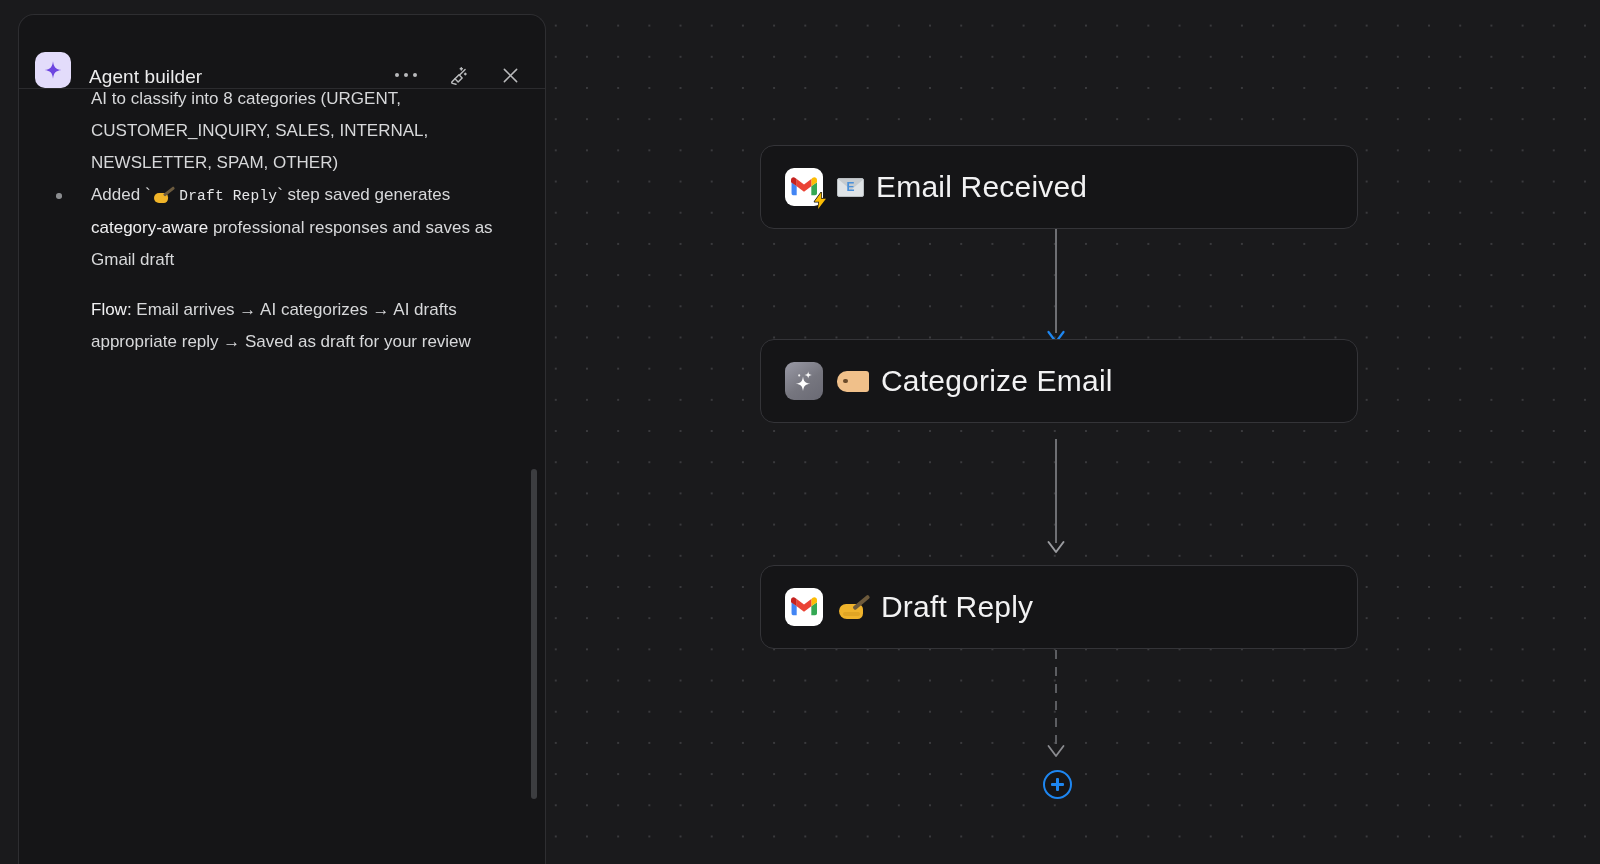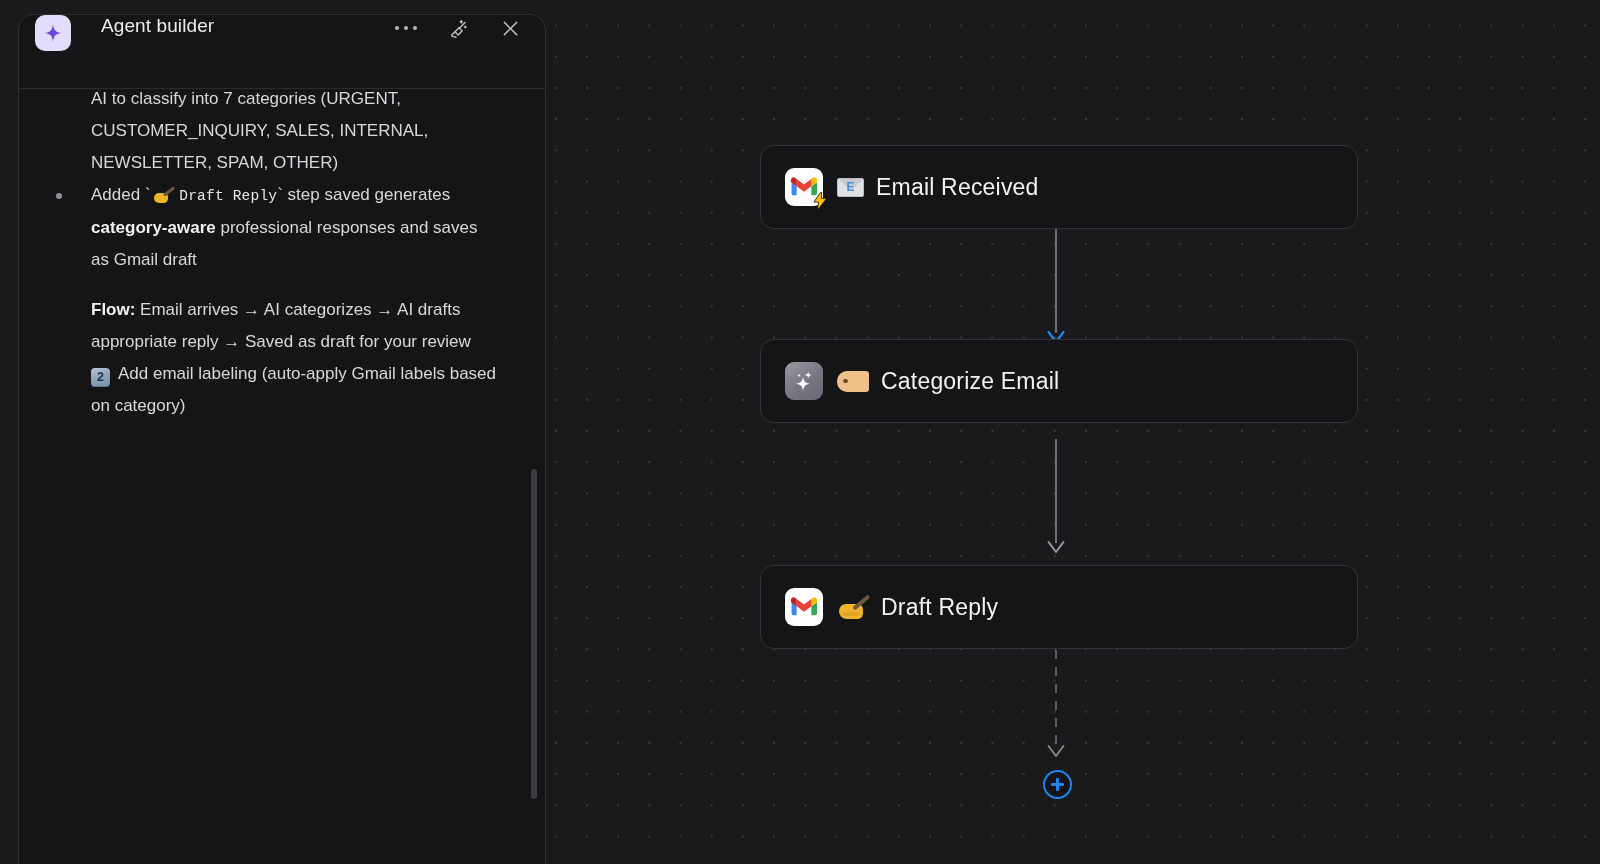--- a/index.html
+++ b/index.html
@@ -37,23 +37,22 @@
     border-bottom: none;
     overflow: hidden;
     z-index: 5;
   }
 
   .panel-header {
     position: relative;
     height: 74px;
     border-bottom: 1px solid #2b2b2e;
     display: flex;
-    align-items: flex-start;
+    align-items: flex-end;
     padding: 0 22px 0 16px;
-    gap: 12px;
   }
 
   .brand-icon {
     width: 36px; height: 36px;
     border-radius: 10px;
     background: #e3dcfb;
     display: flex; align-items: center; justify-content: center;
     flex: 0 0 auto;
   }
   .brand-icon svg { display: block; }
@@ -116,21 +115,21 @@
 
   .first-frag { margin-left: 0; }
 
   code.inline {
     font-family: "Liberation Mono", "DejaVu Sans Mono", monospace;
     font-size: 14.5px;
     color: #e6e7e9;
     letter-spacing: .2px;
   }
 
-  b, strong { font-weight: 700; color: #f0f0f2; }
+  b, strong { font-weight: 400; color: #f0f0f2; }
 
   .para { margin-top: 18px; }
   .para-tight { margin-top: 0; }
 
   .numlist { margin-top: 0; }
   .numline { }
 
   .numbadge {
     display: inline-block;
     width: 19px; height: 19px;
@@ -204,21 +203,21 @@
     align-items: center;
     padding-left: 24px;
     cursor: pointer;
   }
 
   .node-1 { top: 145px; }
   .node-2 { top: 339px; }
   .node-3 { top: 565px; }
 
   .node-label {
-    font-size: 23px;
+    font-size: 30px;
     color: #f2f2f3;
     letter-spacing: .2px;
     white-space: nowrap;
     font-weight: 400;
   }
 
   
   .app-icon {
     position: relative;
     width: 38px; height: 38px;
@@ -388,35 +387,32 @@
           <svg width="21" height="21" viewBox="0 0 24 24" fill="none" stroke="currentColor" stroke-width="1.7" stroke-linecap="round">
             <path d="M5 5 19 19M19 5 5 19"></path>
           </svg>
         </div>
       </div>
     </div>
 
     <div class="panel-body">
       <div class="content">
 
-        <div class="first-frag">AI to classify into 7 categories (URGENT, CUSTOMER_INQUIRY, SALES, INTERNAL, NEWSLETTER, SPAM, OTHER)</div>
+        <div class="first-frag">AI to classify into 8 categories (URGENT, CUSTOMER_INQUIRY, SALES, INTERNAL, NEWSLETTER, SPAM, OTHER)</div>
 
         <div class="bullet-li">
           <span>Added `</span><span class="hand-emoji"><span class="fist"></span><span class="pen"></span></span>&nbsp;<code class="inline">Draft Reply</code><span>` step saved generates </span><strong>category-aware</strong><span> professional responses and saves as Gmail draft</span>
         </div>
 
         <div class="para">
           <strong>Flow:</strong><span> Email arrives → AI categorizes → AI drafts appropriate reply → Saved as draft for your review</span>
         </div>
 
 
         <div class="numlist">
-          <div class="numline">
-            <span class="numbadge">2</span><span>Add email labeling (auto-apply Gmail labels based on category)</span>
-          </div>
         </div>
       </div>
 
       <div class="scrollbar-track">
         <div class="scrollbar-thumb"></div>
       </div>
     </div>
   </div>
 
   <div class="node node-1">

